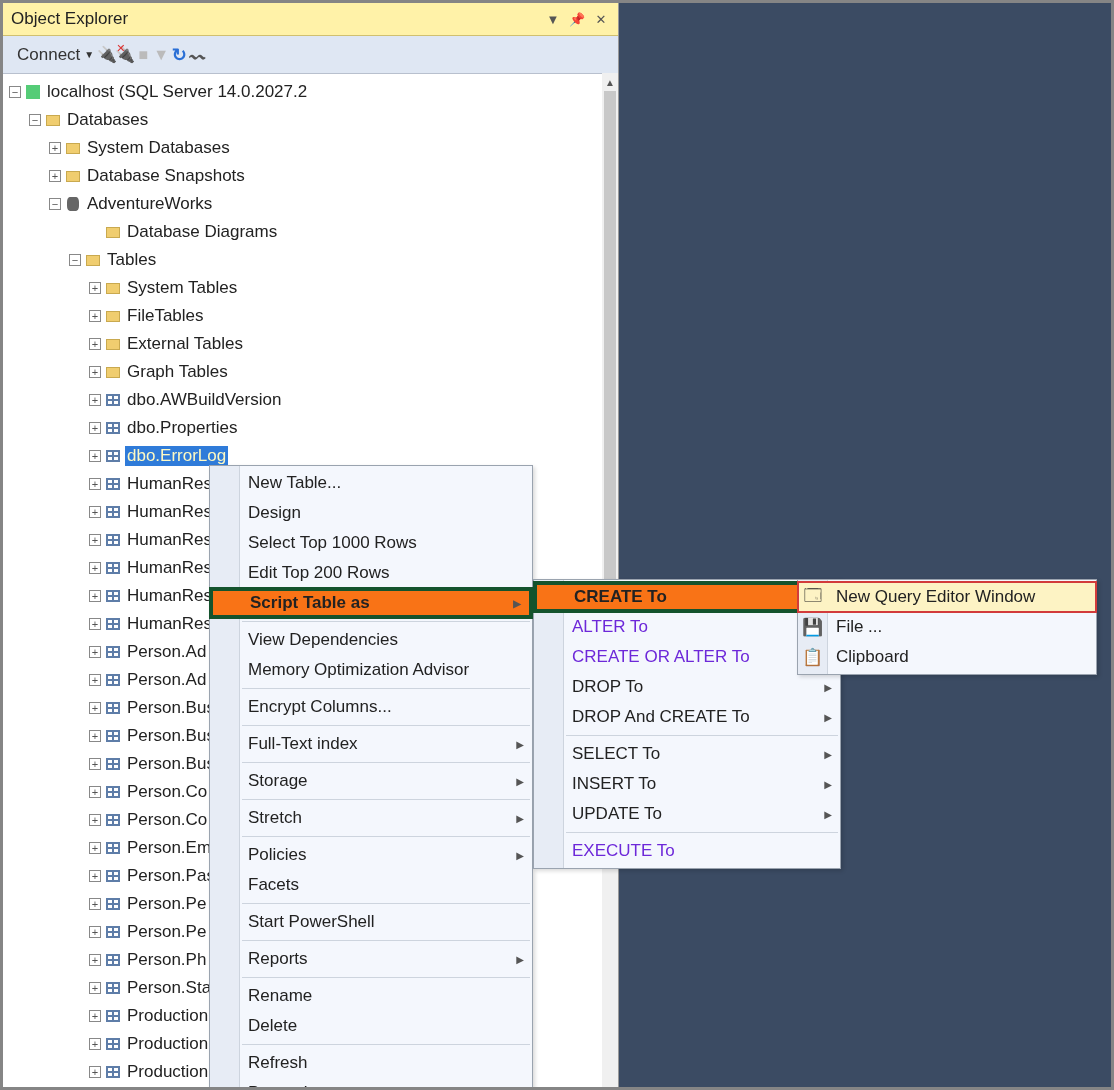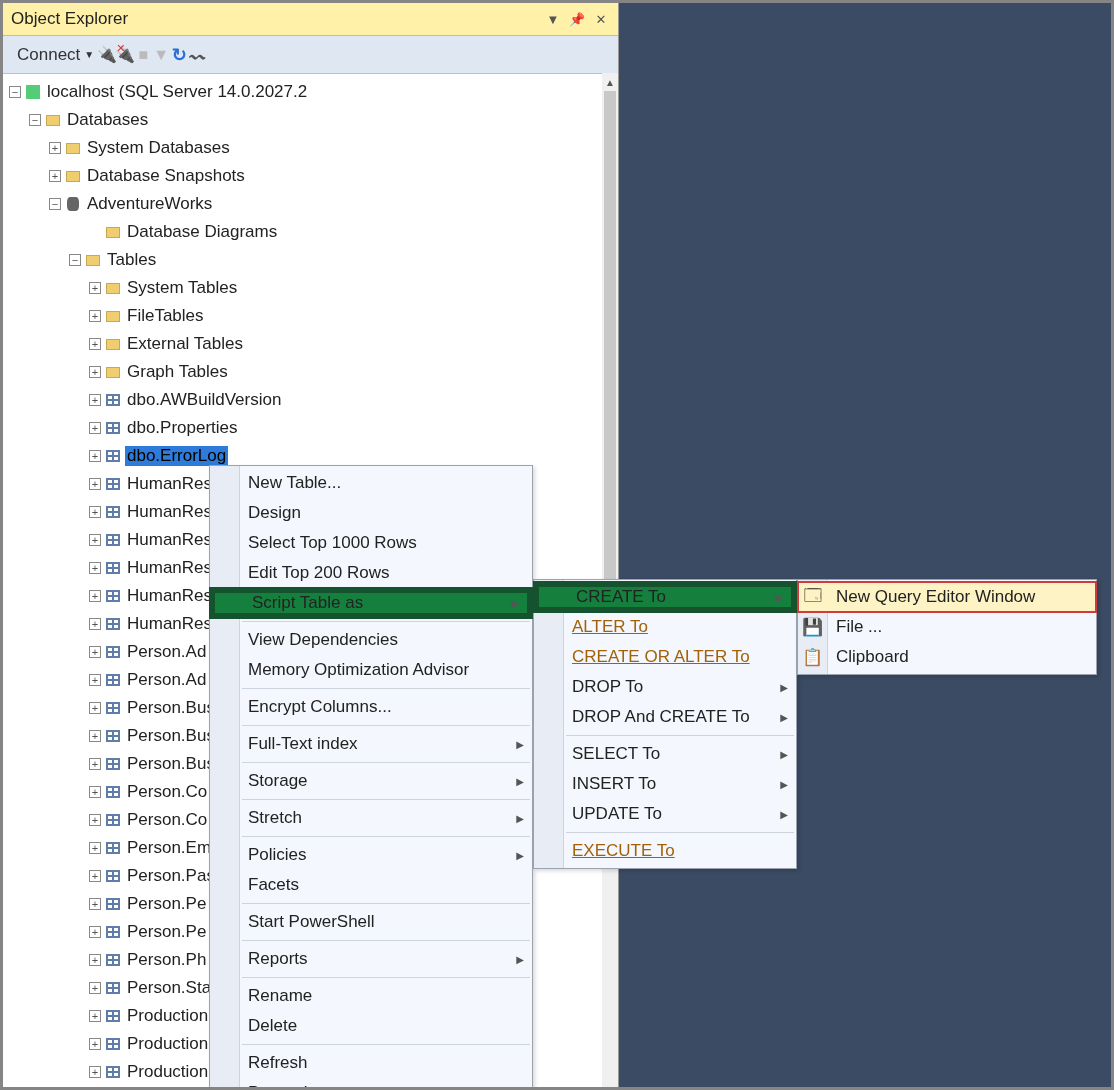--- a/index.html
+++ b/index.html
@@ -16,36 +16,36 @@
   .tree-row { height:28px; display:flex; align-items:center; white-space:nowrap;}
   .tree-row .exp{width:12px;height:12px;border:1px solid #888;margin-right:4px;display:flex;align-items:center;justify-content:center;font-size:11px;line-height:1;color:#555;flex-shrink:0;}
   .tree-row .exp.blank{border:none;}
   .tree-row .ico{width:16px;height:16px;margin-right:4px;display:inline-flex;align-items:center;justify-content:center;flex-shrink:0;}
   .fld{width:14px;height:11px;background:#f0cd6f;border:1px solid #c9a94f;}
   .tbl{width:14px;height:12px;background:linear-gradient(#fff,#fff);border:1px solid #5e7da8;display:grid;grid-template-columns:1fr 1fr;grid-template-rows:1fr 1fr;}
   .tbl div{border:0.5px solid #5e7da8;}
   .dbico{width:12px;height:14px;background:#666;border-radius:3px/5px;}
   .srv{width:14px;height:14px;background:#5c7;}
   .tree-row .lbl{padding:0 2px;}
-  .tree-row.sel .lbl{background:#2f7bd9;color:#000000;}
+  .tree-row.sel .lbl{background:#2f7bd9;color:#fef9c3;}
   .scrollbar{position:absolute;right:0;top:70px;bottom:0;width:16px;background:#f0f0f0;}
   .scrollbar .up,.scrollbar .down{height:18px;display:flex;align-items:center;justify-content:center;font-size:10px;color:#555;}
   .scrollbar .thumb{position:absolute;top:18px;left:2px;right:2px;height:62%;background:#c8c8c8;}
 
   .ctxmenu{position:absolute;background:#f4f7fd;border:1px solid #9aa3af;box-shadow:2px 2px 4px rgba(0,0,0,.15);font-size:17px;color:#222;padding:2px 0;}
   .ctxmenu .gutter{position:absolute;left:0;top:0;bottom:0;width:30px;background:#e7ecf5;border-right:1px solid #cdd4de;}
   .ctxmenu .item{position:relative;height:30px;display:flex;align-items:center;padding-left:38px;padding-right:18px;z-index:1;}
   .ctxmenu .item.hasarrow::after{content:"▶";position:absolute;right:8px;font-size:10px;color:#555;}
   .ctxmenu .sep{height:1px;margin:3px 2px 3px 32px;background:#cdd4de;position:relative;z-index:1;}
-  .ctxmenu .item.hover{background:#15803d;border:6px solid #14532d;margin:-1px;height:32px;padding-left:37px;}
-  .ctxmenu .item.disabled{color:#a16207;text-decoration:underline;}
+  .ctxmenu .item.hover{background:#f97316;border:4px solid #14532d;margin:-1px;height:32px;padding-left:37px;font-weight:bold;}
+  .ctxmenu .item.disabled{color:#6d28d9;}
   .ctxmenu .item.highlight-red{outline:2px solid #d23b3b;outline-offset:-1px;background:#fdf3c4;}
   .ctxmenu .item .mico{position:absolute;left:6px;width:18px;height:18px;display:flex;align-items:center;justify-content:center;}
   #menu1{left:206px;top:462px;width:324px;}
-  #menu2{left:530px;top:576px;width:264px;}
+  #menu2{left:530px;top:576px;width:308px;}
   #menu3{left:794px;top:576px;width:300px;}
 
   .darkbg{position:absolute;left:616px;top:0;right:0;bottom:0;background:#3b4b63;}
 </style>
 </head>
 <body>
 
 <div class="darkbg"></div>
 
 <div class="panel">

